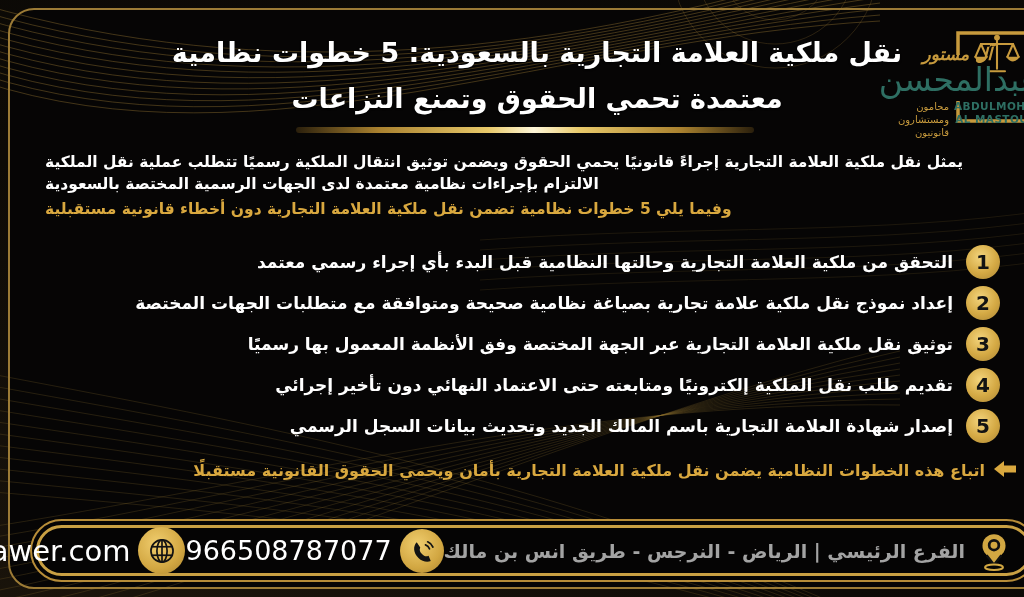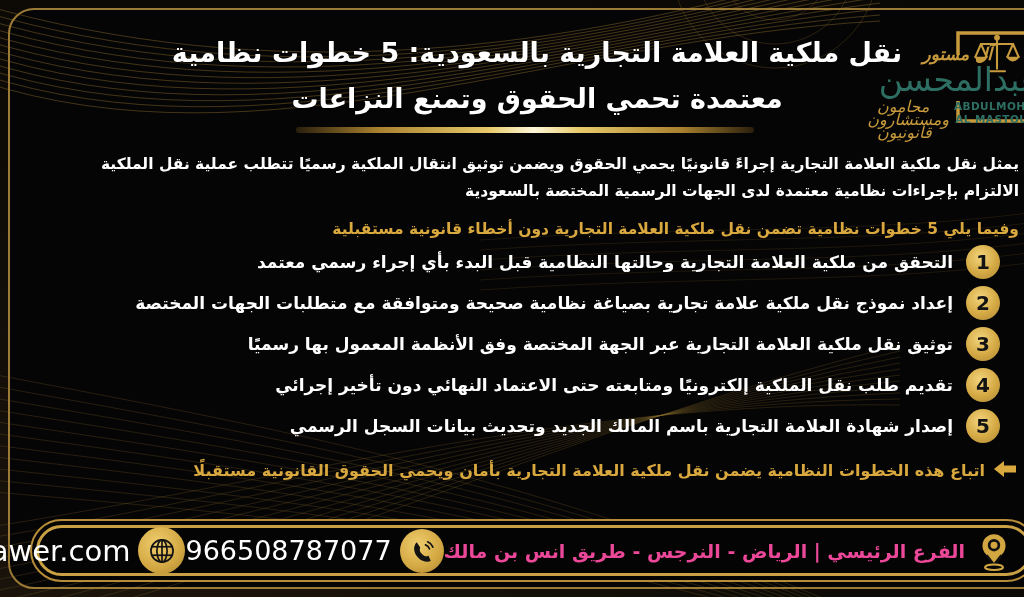--- a/index.html
+++ b/index.html
@@ -16,28 +16,28 @@
          font-size:27px;font-weight:bold;line-height:46px;direction:rtl;text-shadow:0 1px 2px #000;}
   .divider{position:absolute;top:127px;left:296px;width:458px;height:6px;border-radius:3px;
            background:linear-gradient(90deg,#2a1f0c 0%,#a9812f 18%,#e8c96a 42%,#fdf6d8 52%,#e8c96a 62%,#a9812f 84%,#2a1f0c 100%);}
 
   
   .logo{position:absolute;top:12px;right:16px;width:185px;height:135px;}
   .logo-frame{position:absolute;right:6px;top:15px;}
   .logo-scales{position:absolute;right:27px;top:20px;}
   .logo-ar-small{position:absolute;right:56px;top:32px;color:#c79a3d;font-size:17px;font-weight:bold;direction:rtl;font-style:italic;}
   .logo-ar-main{position:absolute;right:8px;top:48px;color:#2e6f63;font-size:33px;font-weight:normal;direction:rtl;white-space:nowrap;}
-  .logo-tagline{position:absolute;left:14px;top:88px;width:72px;text-align:left;color:#c79a3d;
-                font-size:16px;line-height:13px;direction:rtl;font-style:italic;}
+  .logo-tagline{position:absolute;left:14px;top:88px;width:72px;text-align:right;color:#c79a3d;
+                font-size:10px;line-height:13px;direction:rtl;}
   .logo-en{position:absolute;right:10px;top:88px;width:84px;text-align:center;color:#2e6f63;
            font-size:10.5px;font-weight:bold;line-height:13px;letter-spacing:.4px;}
 
-  .intro{position:absolute;top:151px;left:45px;right:45px;text-align:right;color:#ffffff;
-         font-size:15.5px;font-weight:bold;line-height:27px;direction:rtl;}
-  .intro-highlight{color:#d9a83f;margin-top:11px;font-size:15.5px;font-weight:bold;}
+  .intro{position:absolute;top:151px;left:45px;right:52px;text-align:left;color:#ffffff;
+         font-size:15.5px;font-weight:bold;line-height:22px;direction:rtl;}
+  .intro-highlight{color:#d9a83f;margin-top:3px;font-size:15.5px;font-weight:bold;}
 
   .steps{position:absolute;top:245px;right:64px;left:30px;}
   .step{display:flex;align-items:center;gap:13px;margin-bottom:7px;direction:rtl;}
   .badge{width:34px;height:34px;border-radius:50%;flex:0 0 34px;
          background:radial-gradient(circle at 42% 35%, #f3d47c, #d4a944 55%, #b8913a 85%, #a07c2e);
          color:#131313;font-size:20px;font-weight:bold;display:flex;align-items:center;justify-content:center;}
   .step-text{color:#ffffff;font-size:17px;font-weight:bold;white-space:nowrap;}
 
   .conclusion{position:absolute;top:461px;right:48px;direction:rtl;display:flex;align-items:flex-start;gap:9px;
               color:#d9a83f;font-size:16px;font-weight:bold;}
@@ -45,21 +45,21 @@
   .footer{position:absolute;left:30px;right:26px;top:519px;height:63px;border:2px solid #b68c38;
           border-radius:40px;padding:4px;box-sizing:border-box;background:#050404;}
   .footer-inner{height:100%;box-sizing:border-box;border:3px solid #c9a043;border-radius:32px;
                 background:#050404;display:flex;align-items:center;direction:rtl;
                 justify-content:space-between;padding:0 14px 0 20px;}
   .contact-group{display:flex;align-items:center;gap:8px;direction:rtl;}
   .icon-circle{border-radius:50%;background:radial-gradient(circle at 40% 35%, #f0cd6e, #d2a742 60%, #aa832f);
                display:flex;align-items:center;justify-content:center;}
   .website-text{color:#ffffff;font-size:29px;direction:ltr;}
   .phone-text{color:#ffffff;font-size:27px;direction:ltr;}
-  .address-text{color:#ec4899;font-size:19px;font-weight:bold;white-space:nowrap;}
+  .address-text{color:#a3a3a3;font-size:19px;font-weight:bold;white-space:nowrap;}
 </style>
 </head>
 <body>
 
 <div class="page">
   <div class="card-bg"></div>
   <svg id="decor" width="1024" height="597">
       <path d="M-20 4 C260 85 560 60 880 -45" stroke="#8d6f2e" stroke-opacity="0.5" stroke-width="0.9" fill="none"></path>
       <path d="M-20 11 C260 93 560 58 880 -39" stroke="#8d6f2e" stroke-opacity="0.5" stroke-width="0.9" fill="none"></path>
       <path d="M-20 18 C260 101 560 56 880 -33" stroke="#8d6f2e" stroke-opacity="0.5" stroke-width="0.9" fill="none"></path>

